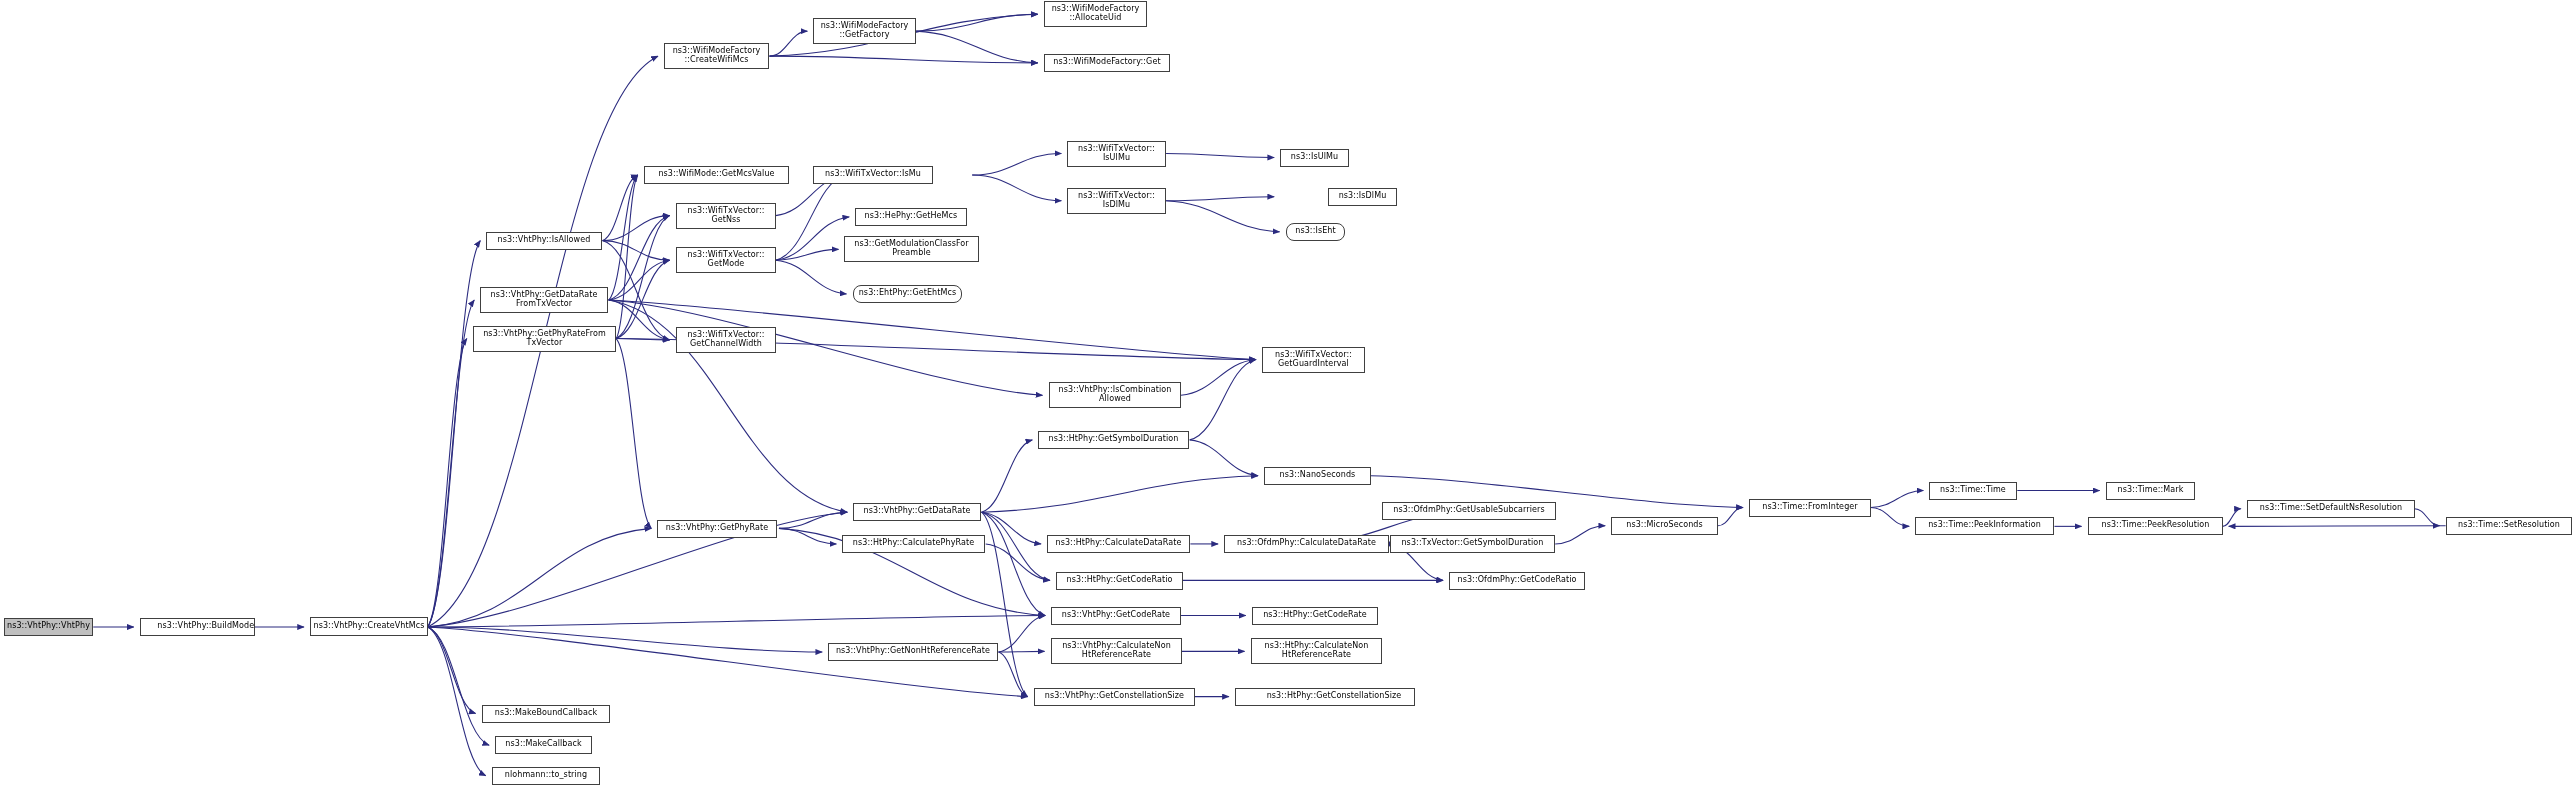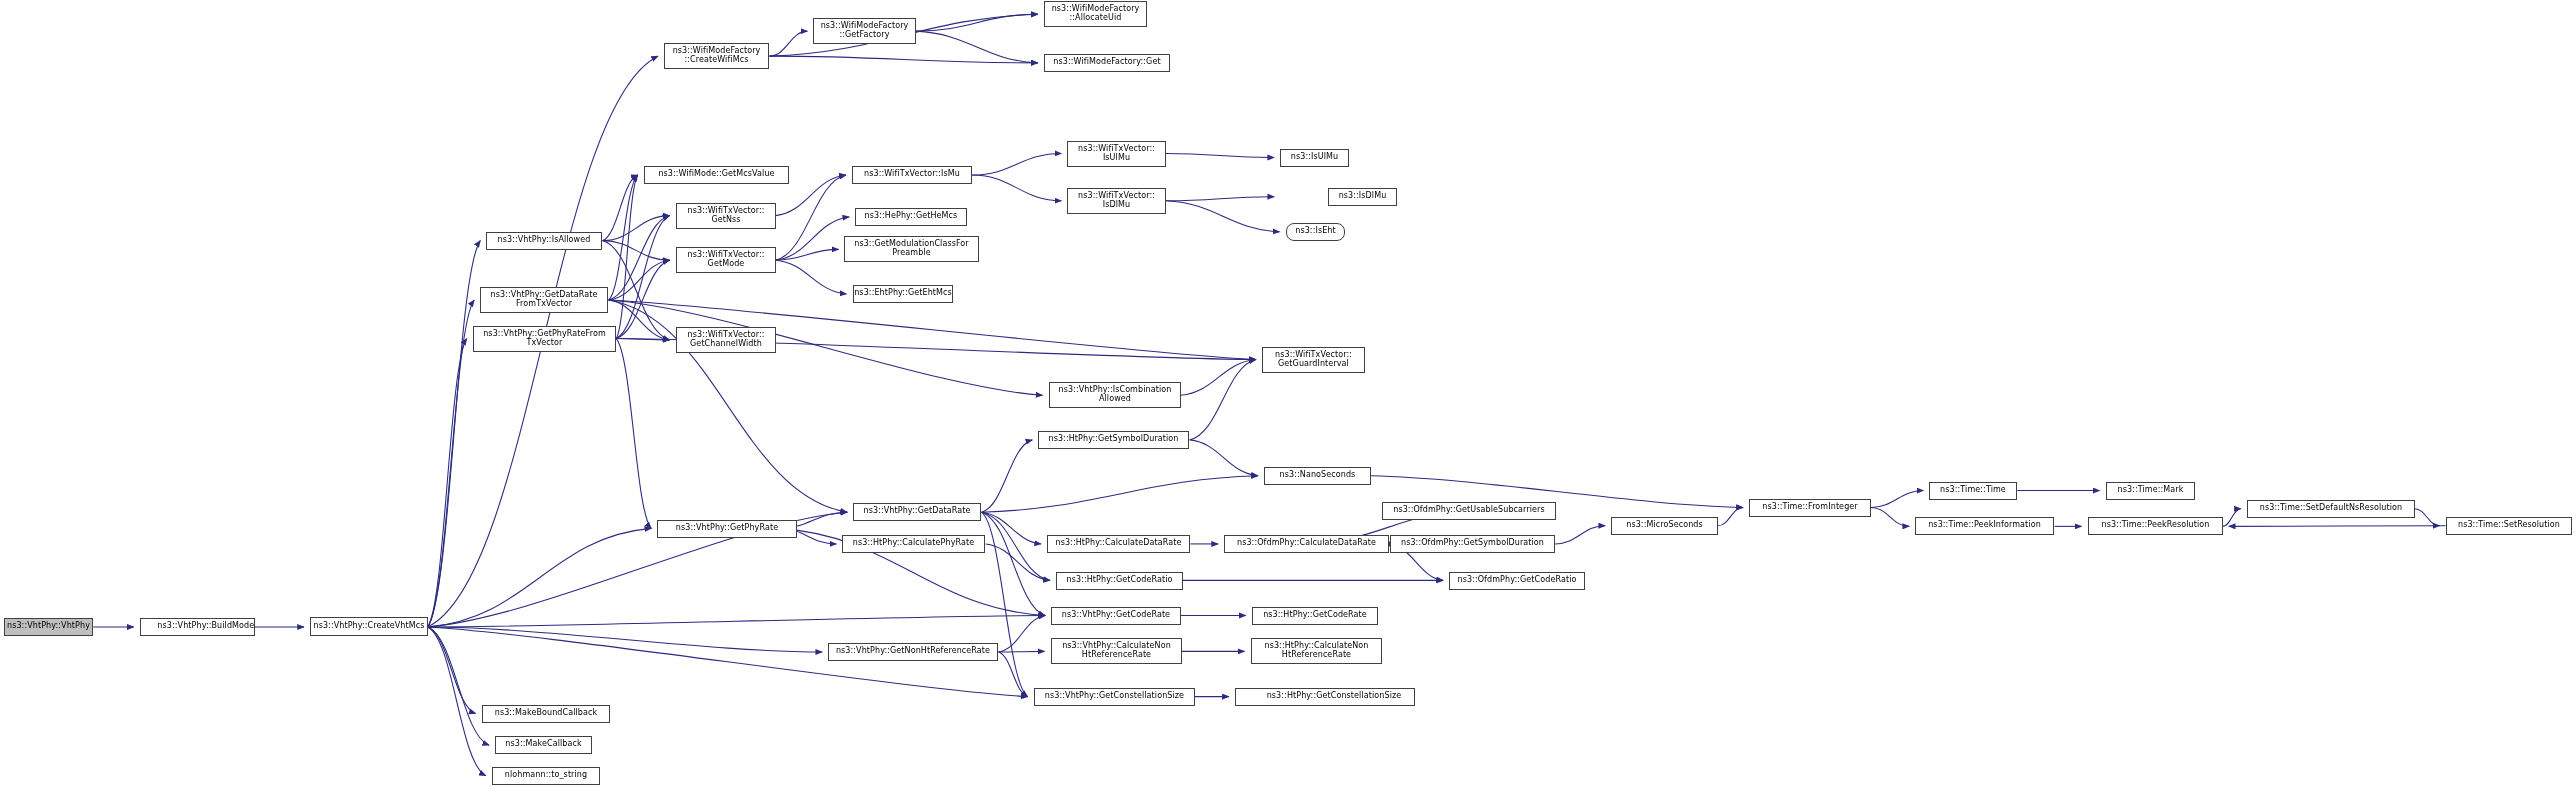--- a/index.html
+++ b/index.html
@@ -123,30 +123,30 @@
       </div>
       <div class="node" style="left: 1044px; top: 1.4px; width: 103px; height: 26px; font-size: 8px;">
         <span>ns3::WifiModeFactory<br>::AllocateUid</span>
       </div>
       <div class="node" style="left: 1044px; top: 54px; width: 126px; height: 17.6px; font-size: 8px;">
         <span>ns3::WifiModeFactory::Get</span>
       </div>
       <div class="node" style="left: 644px; top: 166px; width: 145px; height: 17.6px; font-size: 8px;">
         <span>ns3::WifiMode::GetMcsValue</span>
       </div>
-      <div class="node" style="left: 852px; top: 166px; width: 120px; height: 17.6px; font-size: 8px;">
+      <div class="node" style="left: 813px; top: 166px; width: 120px; height: 17.6px; font-size: 8px;">
         <span>ns3::WifiTxVector::IsMu</span>
       </div>
       <div class="node" style="left: 855px; top: 208px; width: 112px; height: 17.6px; font-size: 8px;">
         <span>ns3::HePhy::GetHeMcs</span>
       </div>
       <div class="node" style="left: 844px; top: 236px; width: 135px; height: 26px; font-size: 8px;">
         <span>ns3::GetModulationClassFor<br>Preamble</span>
       </div>
-      <div class="node" style="left: 853px; top: 285px; width: 100px; height: 17.6px; font-size: 8px;">
+      <div class="node" style="left: 853px; top: 285px; width: 109px; height: 17.6px; font-size: 8px; border-radius: 8px;">
         <span>ns3::EhtPhy::GetEhtMcs</span>
       </div>
       <div class="node" style="left: 1067px; top: 141px; width: 99px; height: 26px; font-size: 8px;">
         <span>ns3::WifiTxVector::<br>IsUlMu</span>
       </div>
       <div class="node" style="left: 1067px; top: 188px; width: 99px; height: 26px; font-size: 8px;">
         <span>ns3::WifiTxVector::<br>IsDlMu</span>
       </div>
       <div class="node" style="left: 1280px; top: 149px; width: 69px; height: 17.6px; font-size: 8px;">
         <span>ns3::IsUlMu</span>
@@ -183,37 +183,37 @@
       </div>
       <div class="node" style="left: 1038px; top: 431px; width: 151px; height: 17.6px; font-size: 8px;">
         <span>ns3::HtPhy::GetSymbolDuration</span>
       </div>
       <div class="node" style="left: 1264px; top: 467px; width: 107px; height: 17.6px; font-size: 8px;">
         <span>ns3::NanoSeconds</span>
       </div>
       <div class="node" style="left: 853px; top: 503px; width: 128px; height: 17.6px; font-size: 8px;">
         <span>ns3::VhtPhy::GetDataRate</span>
       </div>
-      <div class="node" style="left: 657px; top: 520px; width: 140px; height: 17.6px; font-size: 8px;">
+      <div class="node" style="left: 657px; top: 520px; width: 120px; height: 17.6px; font-size: 8px;">
         <span>ns3::VhtPhy::GetPhyRate</span>
       </div>
       <div class="node" style="left: 842px; top: 535px; width: 143px; height: 17.6px; font-size: 8px;">
         <span>ns3::HtPhy::CalculatePhyRate</span>
       </div>
       <div class="node" style="left: 1047px; top: 535px; width: 143px; height: 17.6px; font-size: 8px;">
         <span>ns3::HtPhy::CalculateDataRate</span>
       </div>
       <div class="node" style="left: 1382px; top: 502px; width: 174px; height: 17.6px; font-size: 8px;">
         <span>ns3::OfdmPhy::GetUsableSubcarriers</span>
       </div>
       <div class="node" style="left: 1224px; top: 535px; width: 165px; height: 17.6px; font-size: 8px;">
         <span>ns3::OfdmPhy::CalculateDataRate</span>
       </div>
       <div class="node" style="left: 1390px; top: 535px; width: 165px; height: 17.6px; font-size: 8px;">
-        <span>ns3::OfdmPhy::GetSymbolDuration</span>
+        <span>ns3::TxVector::GetSymbolDuration</span>
       </div>
       <div class="node" style="left: 1611px; top: 517px; width: 107px; height: 17.6px; font-size: 8px;">
         <span>ns3::MicroSeconds</span>
       </div>
       <div class="node" style="left: 1749px; top: 499px; width: 122px; height: 17.6px; font-size: 8px;">
         <span>ns3::Time::FromInteger</span>
       </div>
       <div class="node" style="left: 1929px; top: 482px; width: 88px; height: 17.6px; font-size: 8px;">
         <span>ns3::Time::Time</span>
       </div>

